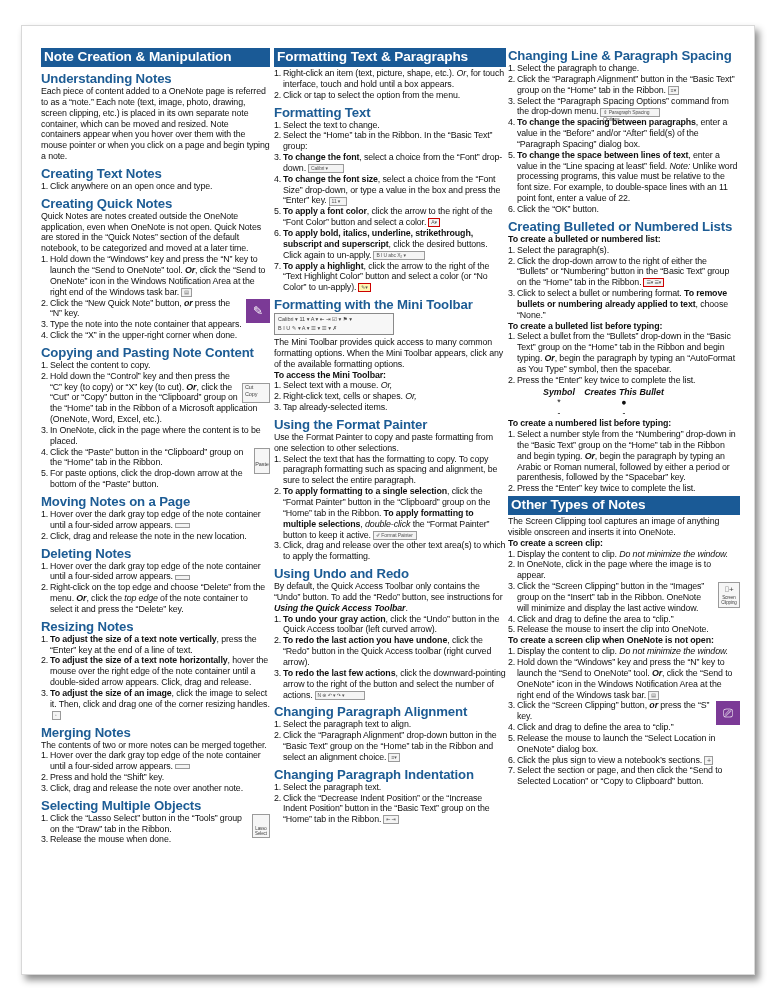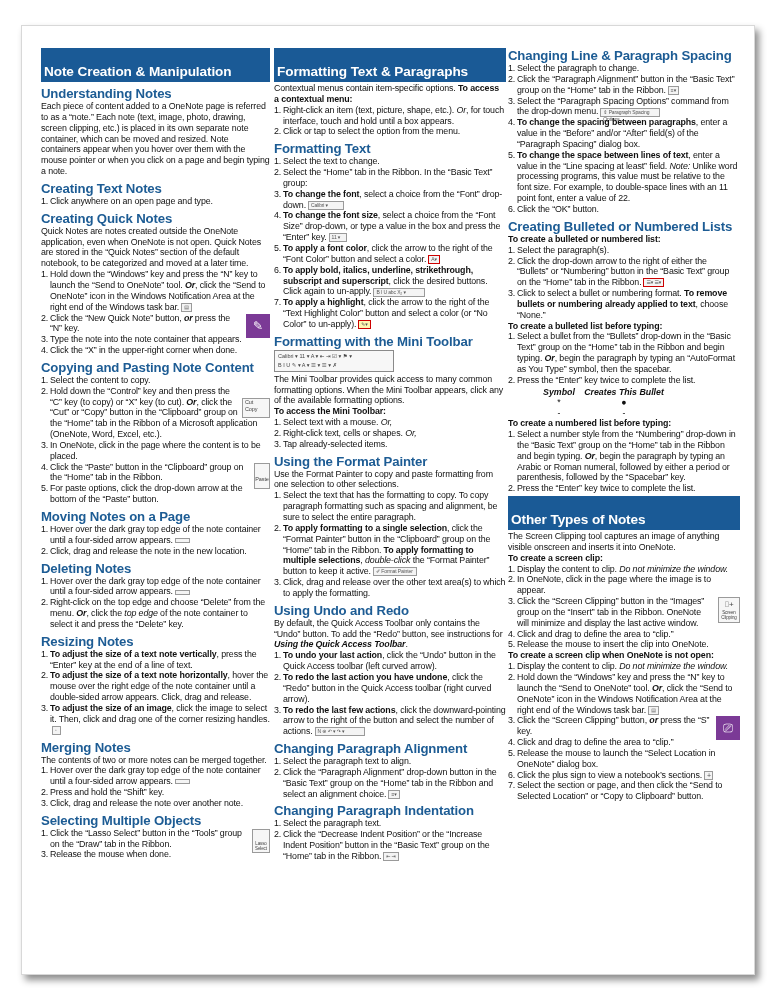--- a/index.html
+++ b/index.html
@@ -10,21 +10,21 @@
     background: #fff;
     box-shadow: 4px 5px 7px rgba(0,0,0,0.45);
     border: 1px solid #d8d8d8;
   }
   .col { position: absolute; top: 22px; }
   .col1 { left: 19px; width: 229px; }
   .col2 { left: 252px; width: 232px; }
   .col3 { left: 486px; width: 232px; }
   .banner {
     background: #1a5a96; color: #fff; font-weight: bold;
-    font-size: 13.6px; padding: 16px 4px 2px 3px; margin-bottom: 1px;
+    font-size: 13.6px; padding: 1px 4px 2px 3px; margin-bottom: 1px;
     letter-spacing: -0.1px; line-height: 16px;
   }
   h3 {
     color: #1d5c94; font-size: 13.2px; font-weight: bold; line-height: 15px;
     margin-top: 4px; letter-spacing: -0.15px;
   }
   p, li, .sub {
     font-size: 8.85px; line-height: 10.85px; letter-spacing: -0.12px;
   }
   .sub { font-weight: bold; }
@@ -57,21 +57,21 @@
 <div class="page">
 
   <div class="col col1">
     <div class="banner">Note Creation &amp; Manipulation</div>
 
     <h3>Understanding Notes</h3>
     <p>Each piece of content added to a OneNote page is referred to as a “note.” Each note (text, image, photo, drawing, screen clipping, etc.) is placed in its own separate note container, which can be moved and resized. Note containers appear when you hover over them with the mouse pointer or when you click on a page and begin typing a note.</p>
 
     <h3>Creating Text Notes</h3>
     <ol>
-      <li><span class="num">1.</span><span>Click anywhere on an open page and type.</span></li>
+      <li><span class="num">1.</span><span>Click anywhere on an open once and type.</span></li>
     </ol>
 
     <h3>Creating Quick Notes</h3>
     <p>Quick Notes are notes created outside the OneNote application, even when OneNote is not open. Quick Notes are stored in the “Quick Notes” section of the default notebook, to be categorized and moved at a later time.</p>
     <ol>
       <li><span class="num">1.</span><span>Hold down the “Windows” key and press the “N” key to launch the “Send to OneNote” tool. </span><b><i>Or</i></b><span>, click the “Send to OneNote” icon in the Windows Notification Area at the right end of the Windows task bar.</span><span class="icon">▤</span></li>
       <li><span class="floaticon purple" style="width:24px;height:24px;font-size:12px;line-height:22px;">✎</span><span class="num">2.</span><span>Click the “New Quick Note” button, </span><b><i>or</i></b><span> press the “N” key.</span></li>
       <li><span class="num">3.</span><span>Type the note into the note container that appears.</span></li>
       <li><span class="num">4.</span><span>Click the “X” in the upper-right corner when done.</span></li>
     </ol>
@@ -115,21 +115,20 @@
     <h3>Selecting Multiple Objects</h3>
     <ol>
       <li><span class="floaticon" style="width:18px;height:24px;padding-top:11px;font-size:4.5px;line-height:5px;"><span>Lasso Select</span></span><span class="num">1.</span><span>Click the “Lasso Select” button in the “Tools” group on the “Draw” tab in the Ribbon.</span></li>
       <li><span class="num">3.</span><span>Release the mouse when done.</span></li>
     </ol>
   </div>
 
   <div class="col col2">
     <div class="banner">Formatting Text &amp; Paragraphs</div>
 
-    <p><span>Contextual menus contain item-specific options. </span><b>To access a contextual menu:</b></p>
     <ol>
       <li><span class="num">1.</span><span>Right-click an item (text, picture, shape, etc.). </span><i>Or</i><span>, for touch interface, touch and hold until a box appears.</span></li>
       <li><span class="num">2.</span><span>Click or tap to select the option from the menu.</span></li>
     </ol>
 
     <h3>Formatting Text</h3>
     <ol>
       <li><span class="num">1.</span><span>Select the text to change.</span></li>
       <li><span class="num">2.</span><span>Select the “Home” tab in the Ribbon. In the “Basic Text” group:</span></li>
       <li><span class="num">3.</span><b>To change the font</b><span>, select a choice from the “Font” drop-down.</span><span class="icon" style="width:36px;"><span>Calibri</span> ▾</span></li>
@@ -156,21 +155,21 @@
     <p>Use the Format Painter to copy and paste formatting from one selection to other selections.</p>
     <ol>
       <li><span class="num">1.</span><span>Select the text that has the formatting to copy. To copy paragraph formatting such as spacing and alignment, be sure to select the entire paragraph.</span></li>
       <li><span class="num">2.</span><b>To apply formatting to a single selection</b><span>, click the “Format Painter” button in the “Clipboard” group on the “Home” tab in the Ribbon. </span><b>To apply formatting to multiple selections</b><span>, </span><i>double-click</i><span> the “Format Painter” button to keep it active.</span><span class="icon" style="width:44px;">✐ <span>Format Painter</span></span></li>
       <li><span class="num">3.</span><span>Click, drag and release over the other text area(s) to which to apply the formatting.</span></li>
     </ol>
 
     <h3>Using Undo and Redo</h3>
     <p><span>By default, the Quick Access Toolbar only contains the “Undo” button. To add the “Redo” button, see instructions for </span><b><i>Using the Quick Access Toolbar</i></b><span>.</span></p>
     <ol>
-      <li><span class="num">1.</span><b>To undo your last action</b><span>, click the “Undo” button in the Quick Access toolbar (left curved arrow).</span></li>
+      <li><span class="num">1.</span><b>To undo your gray action</b><span>, click the “Undo” button in the Quick Access toolbar (left curved arrow).</span></li>
       <li><span class="num">2.</span><b>To redo the last action you have undone</b><span>, click the “Redo” button in the Quick Access toolbar (right curved arrow).</span></li>
       <li><span class="num">3.</span><b>To redo the last few actions</b><span>, click the downward-pointing arrow to the right of the button and select the number of actions.</span><span class="icon" style="width:50px;">N ⊛ ↶ ▾ ↷ ▾</span></li>
     </ol>
 
     <h3>Changing Paragraph Alignment</h3>
     <ol>
       <li><span class="num">1.</span><span>Select the paragraph text to align.</span></li>
       <li><span class="num">2.</span><span>Click the “Paragraph Alignment” drop-down button in the “Basic Text” group on the “Home” tab in the Ribbon and select an alignment choice.</span><span class="icon">≡▾</span></li>
     </ol>
 

